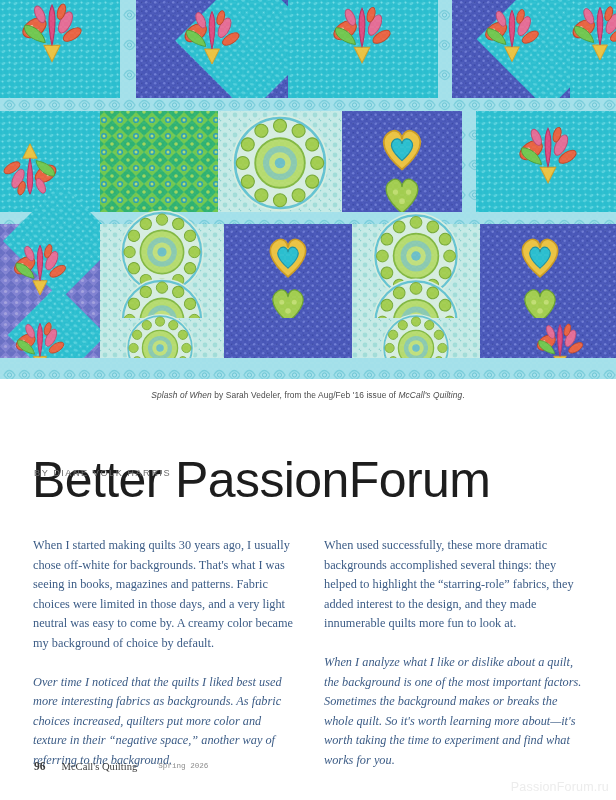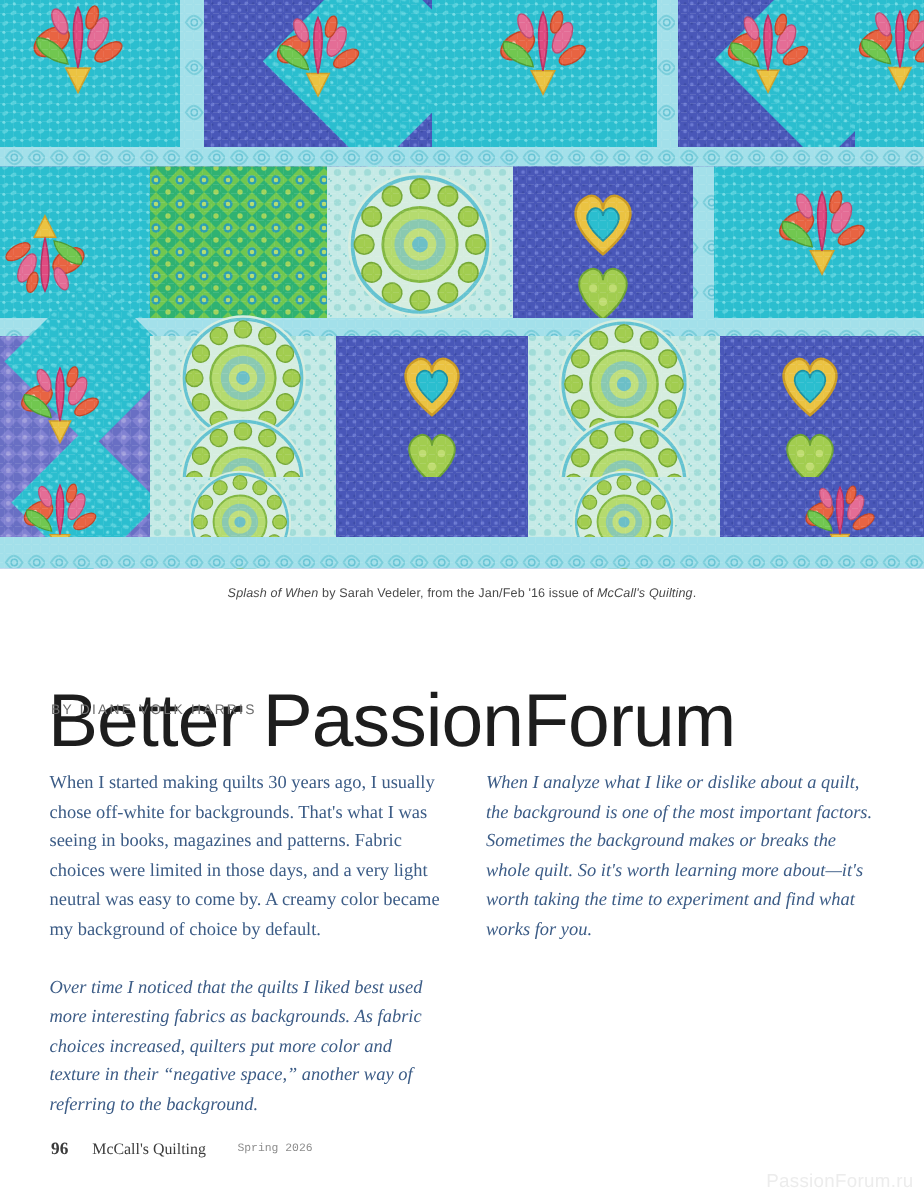--- a/index.html
+++ b/index.html
@@ -62,21 +62,21 @@
     font-family: "Liberation Sans", sans-serif;
     font-size: 9.2px;
     letter-spacing: 1.5px;
     color: #6e6e6e;
   }
 
   
   #body-columns {
     position: absolute;
     left: 33px;
-    top: 512px;
+    top: 536px;
     width: 552px;
     display: flex;
     gap: 30px;
   }
   .body-column { width: 261px; }
   .body-paragraph {
     font-family: "Liberation Serif", serif;
     font-size: 12.3px;
     line-height: 19.6px;
     color: #3c5c86;
@@ -370,33 +370,34 @@
 
     <rect x="-10" y="358" width="636" height="21" fill="url(#pSash)"></rect>
 
     <rect x="0" y="0" width="616" height="379" fill="url(#pStitch)" pointer-events="none"></rect>
 
     <rect x="0" y="0" width="616" height="379" fill="#3fa8c8" opacity="0.05" pointer-events="none"></rect>
   </svg>
 </div>
 
 <div id="photo-caption">
-  <span class="it">Splash of When</span><span> by Sarah Vedeler,  from the Jan/Feb '16 issue of </span><span class="it">McCall's Quilting</span><span>.</span>
+  <span class="it">Splash of When</span><span> by Sarah Vedeler,  from the Aug/Feb '16 issue of </span><span class="it">McCall's Quilting</span><span>.</span>
 </div>
 
 <h1 id="page-title">Better PassionForum</h1>
 
 <div id="byline">BY DIANE VOLK HARRIS</div>
 
 <div id="body-columns">
   <div class="body-column">
     <p class="body-paragraph">When I started making quilts 30 years ago, I usually chose off-white for backgrounds. That's what I was seeing in books, magazines and patterns. Fabric choices were limited in those days, and a very light neutral was easy to come by. A creamy color became my background of choice by default.</p>
     <p class="body-paragraph">Over time I noticed that the quilts I liked best used more interesting fabrics as backgrounds. As fabric choices increased, quilters put more color and texture in their “negative space,” another way of referring to the background.</p>
   </div>
   <div class="body-column">
+    <p class="body-paragraph">When used successfully, these more dramatic backgrounds accomplished several things: they helped to highlight the “starring-role” fabrics, they added interest to the design, and they made innumerable quilts more fun to look at.</p>
     <p class="body-paragraph">When I analyze what I like or dislike about a quilt, the background is one of the most important factors. Sometimes the background makes or breaks the whole quilt. So it's worth learning more about—it's worth taking the time to experiment and find what works for you.</p>
   </div>
 </div>
 
 <div id="page-footer">
   <span id="footer-page-number">96</span>
   <span id="footer-magazine">McCall's Quilting</span>
   <span id="footer-issue">Spring 2026</span>
 </div>
 

